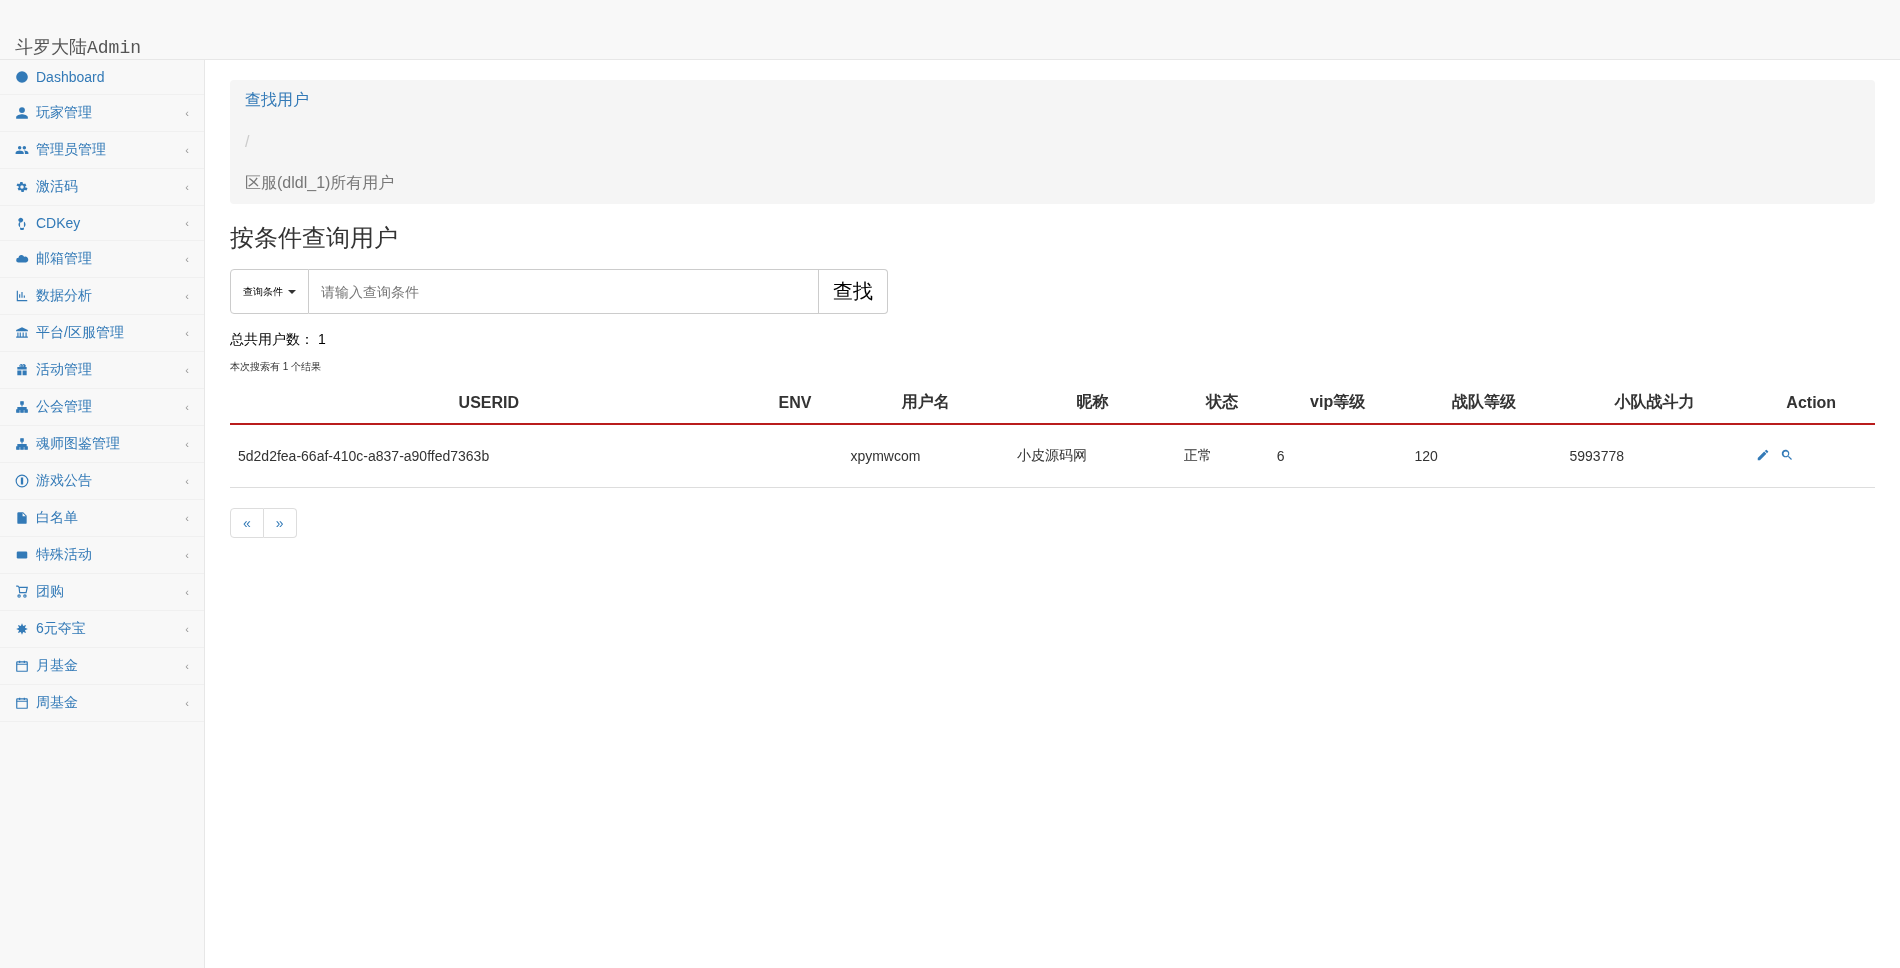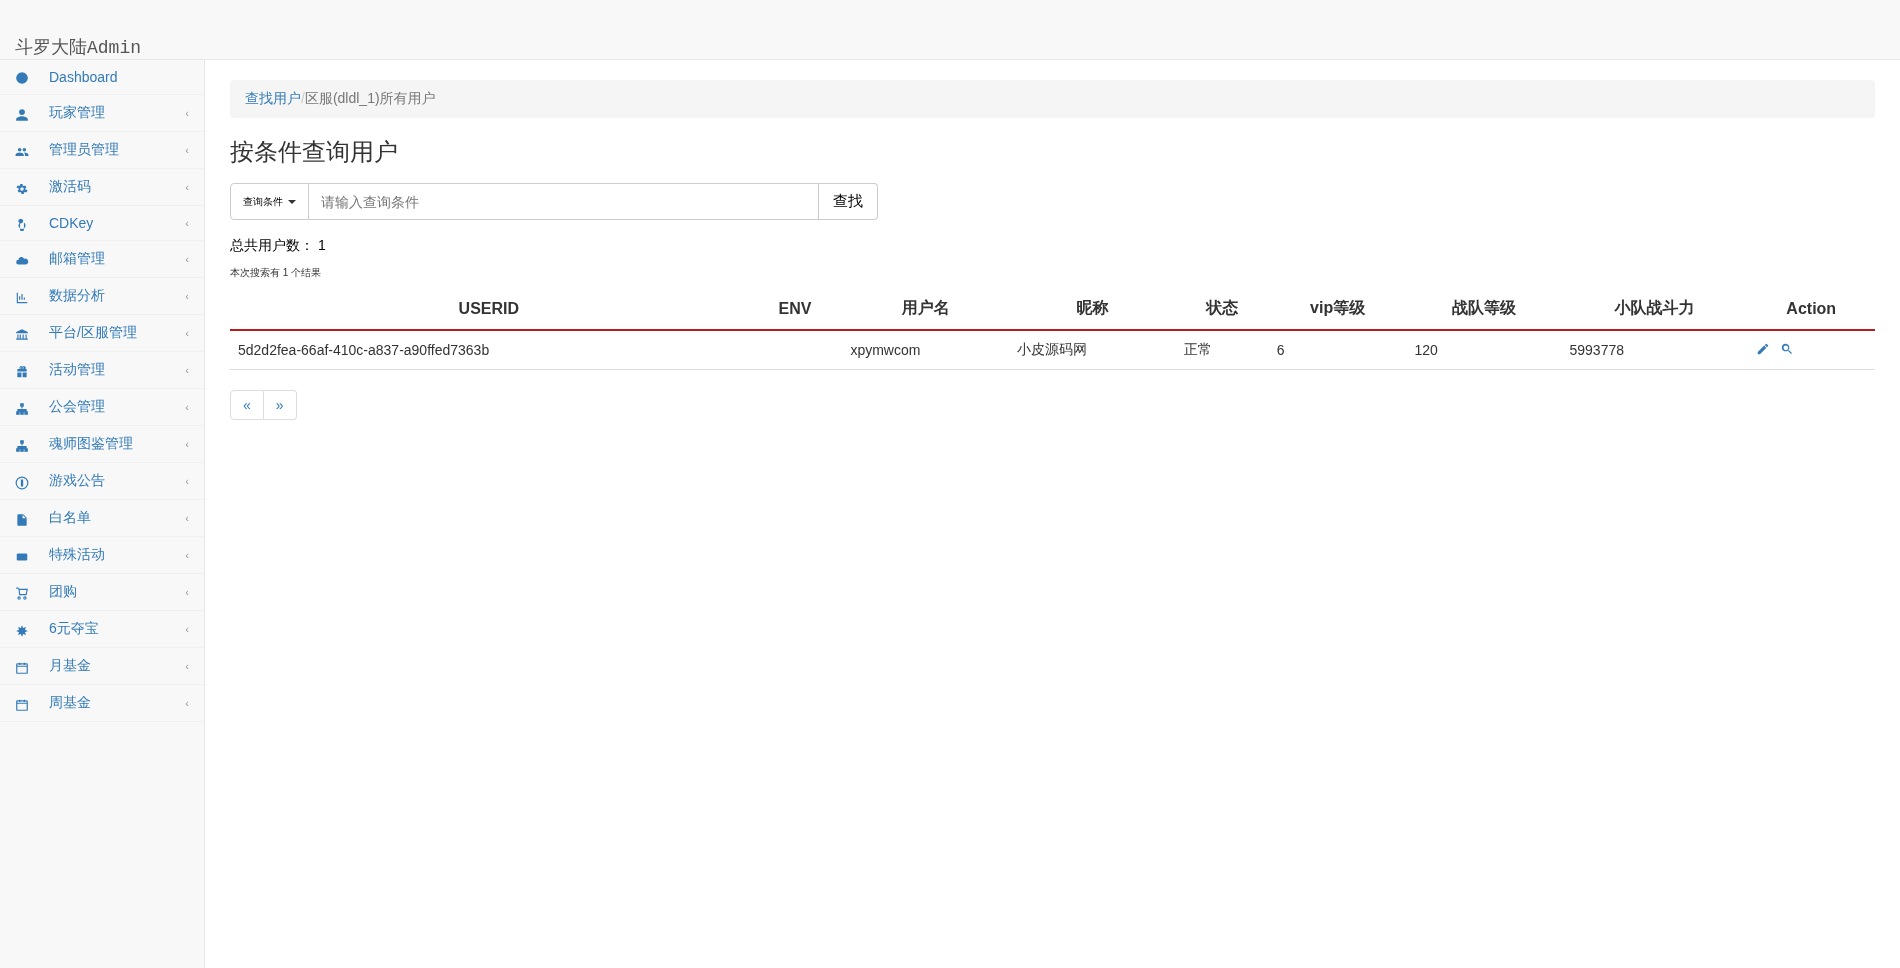--- a/index.html
+++ b/index.html
@@ -5,48 +5,48 @@
     * { box-sizing: border-box; margin: 0; padding: 0; }
     body { font-family: "Helvetica Neue", Helvetica, Arial, "Microsoft YaHei", sans-serif; font-size: 14px; color: #333; background: #fff; }
     
     .topbar { height: 60px; border-bottom: 1px solid #e7e7e7; background: #f8f8f8; display: flex; align-items: flex-end; padding: 0 15px; font-family: Liberation Mono, monospace; }
     .brand { font-size: 18px; color: #555; }
     
     .layout { display: flex; min-height: calc(100vh - 50px); }
     
     .sidebar { width: 205px; background: #f8f8f8; border-right: 1px solid #e7e7e7; flex-shrink: 0; }
     .nav-item { display: flex; align-items: center; justify-content: space-between; padding: 9px 15px; color: #337ab7; cursor: pointer; border-bottom: 1px solid #f0f0f0; font-size: 14px; }
-    .nav-label-wrap { display: flex; align-items: flex-end; gap: 20px; }
+    .nav-label-wrap { display: flex; align-items: center; gap: 7px; }
     .chev { color: #999; font-size: 11px; }
     .nav-icon { width: 14px; text-align: center; font-size: 13px; color: #337ab7; display: inline-flex; }
     .nav-icon svg { width: 14px; height: 14px; fill: #337ab7; }
     
     .main { flex: 1; padding: 20px 25px; }
     
-    .breadcrumb { background: #f5f5f5; padding: 10px 15px; border-radius: 4px; margin-bottom: 18px; display: flex; gap: 0; font-size: 14px; }
+    .breadcrumb { background: #f5f5f5; padding: 10px 15px; border-radius: 4px; margin-bottom: 18px; display: flex; gap: 22px; font-size: 16px; flex-direction: column; }
     .breadcrumb a { color: #337ab7; text-decoration: none; }
     .breadcrumb .sep { color: #ccc; }
     .breadcrumb .current { color: #777; }
     
     .page-title { font-size: 24px; font-weight: 500; color: #333; margin-bottom: 15px; }
     
     .search-row { display: flex; margin-bottom: 15px; }
     .dropdown-btn { border: 1px solid #ccc; background: #fff; padding: 7px 12px; border-radius: 4px 0 0 4px; cursor: pointer; display: flex; align-items: center; gap: 5px; font-size: 10px; }
     .caret { width: 0; height: 0; border-left: 4px solid transparent; border-right: 4px solid transparent; border-top: 4px solid #333; }
     .search-input { border: 1px solid #ccc; border-left: none; padding: 7px 12px; flex: 0 0 510px; font-size: 14px; outline: none; }
-    .search-btn { border: 1px solid #ccc; border-left: none; background: #fff; padding: 8px 14px; border-radius: 0 4px 4px 0; cursor: pointer; font-size: 15px; }
+    .search-btn { border: 1px solid #ccc; border-left: none; background: #fff; padding: 8px 14px; border-radius: 0 4px 4px 0; cursor: pointer; font-size: 20px; }
     
     .stats { text-align: left; margin-bottom: 10px; color: #000000; font-size: 14px; line-height: 1.5; }
     
     .result-count { font-size: 10px; color: #333; margin-bottom: 8px; }
     
     table { width: 100%; border-collapse: collapse; }
     thead th { text-align: center; padding: 10px 8px; border-bottom: 2px solid #b91c1c; font-weight: 700; font-size: 16px; }
     thead th:first-child { padding-left: 8px; }
-    tbody td { padding: 10px 8px; border-bottom: 1px solid #ddd; font-size: 14px; vertical-align: middle; }
+    tbody td { padding: 22px 8px; border-bottom: 1px solid #ddd; font-size: 14px; vertical-align: middle; }
     
     .action-icons { display: flex; gap: 10px; }
     .action-icons svg { width: 14px; height: 14px; fill: #337ab7; cursor: pointer; }
     
     .pagination { display: flex; margin-top: 20px; }
     .page-btn { border: 1px solid #ddd; padding: 6px 12px; cursor: pointer; color: #337ab7; background: #fff; font-size: 14px; }
     .page-btn:first-child { border-radius: 4px 0 0 4px; }
     .page-btn:last-child { border-radius: 0 4px 4px 0; border-left: none; }
   </style>
 </head>

